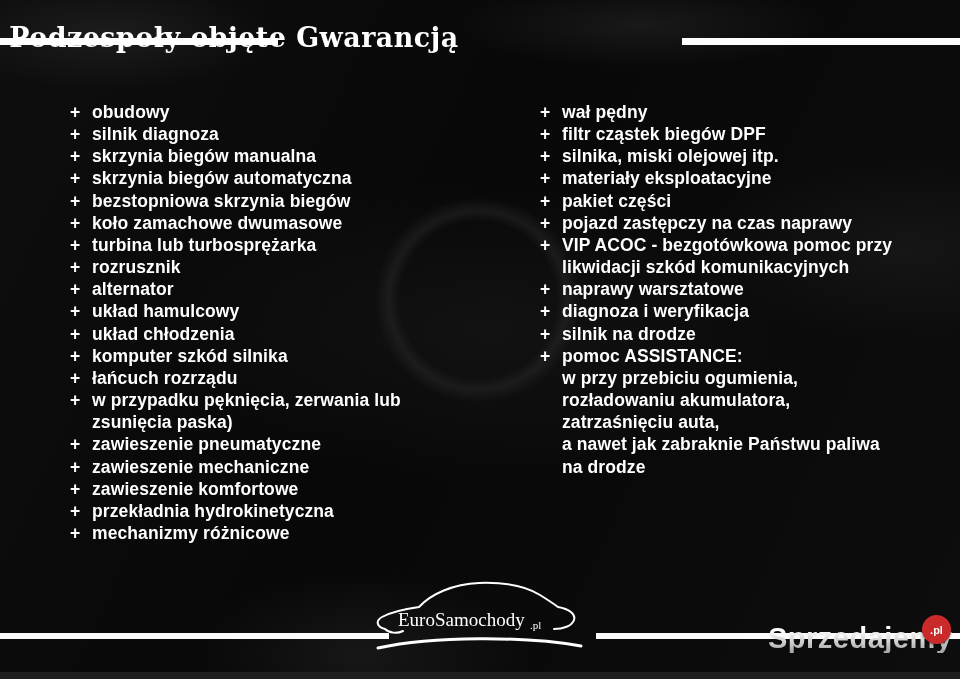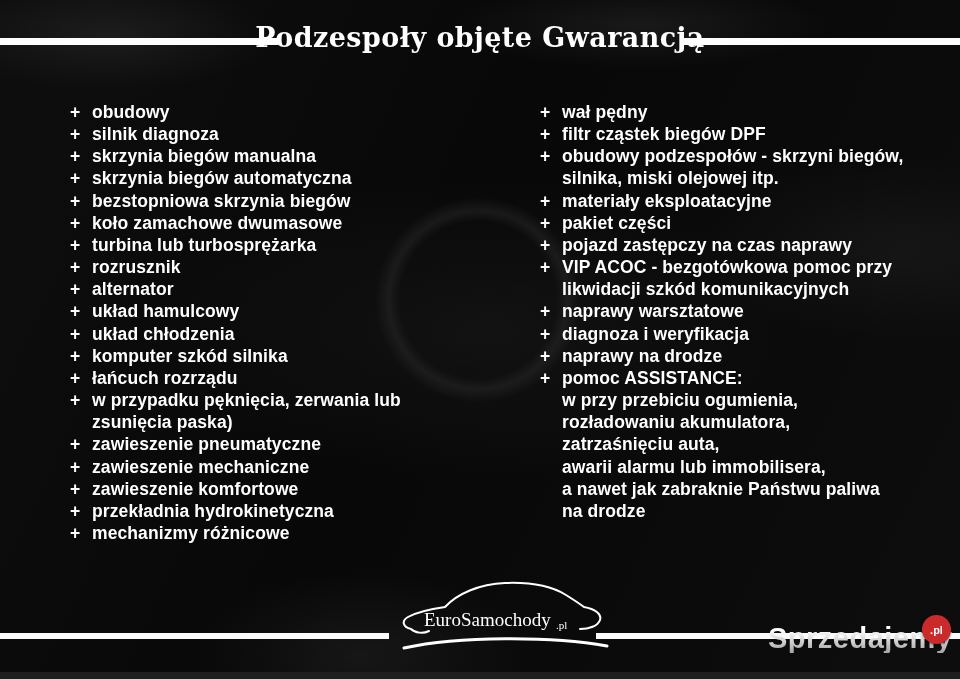--- a/index.html
+++ b/index.html
@@ -16,41 +16,41 @@
       radial-gradient(ellipse 230px 80px at 110px 35px, rgba(42,42,42,.55), rgba(0,0,0,0) 70%),
       radial-gradient(ellipse 260px 60px at 640px 25px, rgba(52,52,52,.38), rgba(0,0,0,0) 72%),
       radial-gradient(ellipse 300px 130px at 905px 250px, rgba(46,46,46,.30), rgba(0,0,0,0) 70%),
       radial-gradient(ellipse 240px 120px at 360px 655px, rgba(55,55,55,.30), rgba(0,0,0,0) 70%),
       radial-gradient(ellipse 420px 200px at 480px 330px, rgba(28,28,28,.5), rgba(0,0,0,0) 75%),
       linear-gradient(115deg,#0e0e0e 0%,#080808 45%,#0d0d0d 100%);
   }
   .title-rule{position:absolute;top:38px;height:7px;background:#fdfdfd;z-index:2;}
   .rule-left{left:0;width:278px;}
   .rule-right{left:682px;width:278px;}
-  .title-wrap{position:absolute;top:21px;left:0;width:960px;text-align:center;z-index:2;}
+  .title-wrap{position:absolute;top:21px;left:0;width:960px;z-index:2;}
   .title{
     display:inline-block;font-family:"DejaVu Serif",serif;font-weight:bold;
     font-size:28px;color:#ffffff;letter-spacing:.5px;transform:scaleX(.96);
     white-space:nowrap;
   }
   .col{position:absolute;top:101px;z-index:2;color:#ffffff;font-weight:bold;
        font-size:17.5px;line-height:22.15px;letter-spacing:.1px;}
   .col-left{left:70px;width:445px;}
   .col-right{left:540px;width:420px;}
   .item{display:flex;align-items:flex-start;}
   .plus{flex:0 0 22px;width:22px;}
   .txt{flex:1;}
   .line{display:block;white-space:nowrap;}
   
   .bottom-line{position:absolute;top:633px;height:6px;background:#fbfbfb;z-index:1;}
   .bl-left{left:0;width:389px;}
   .bl-right{left:596px;width:364px;}
   .bottom-strip{position:absolute;left:0;bottom:0;width:960px;height:7px;background:#1f1f1f;z-index:1;}
   
-  .logo{position:absolute;left:399px;top:576px;z-index:2;}
+  .logo{position:absolute;left:373px;top:576px;z-index:2;}
   
   .wm{position:absolute;left:768px;top:624px;z-index:3;}
   .wm-name{
     font-size:29px;font-weight:bold;letter-spacing:.5px;line-height:1;
     background:linear-gradient(#ffffff 20%,#a8a8a8 95%);
     -webkit-background-clip:text;background-clip:text;color:transparent;
     text-shadow:0 2px 4px rgba(0,0,0,0.001);
     display:inline-block;white-space:nowrap;
   }
   .wm-badge{
@@ -198,21 +198,20 @@
     </div>
     <div class="item">
       <span class="plus">+</span>
       <span class="txt">
         <span class="line">filtr cząstek biegów DPF</span>
       </span>
     </div>
     <div class="item">
       <span class="plus">+</span>
       <span class="txt">
-        <span class="line">obudowy podzespołów - skrzyni biegów,</span>
         <span class="line">silnika, miski olejowej itp.</span>
       </span>
     </div>
     <div class="item">
       <span class="plus">+</span>
       <span class="txt">
         <span class="line">materiały eksploatacyjne</span>
       </span>
     </div>
     <div class="item">
@@ -242,31 +241,30 @@
     </div>
     <div class="item">
       <span class="plus">+</span>
       <span class="txt">
         <span class="line">diagnoza i weryfikacja</span>
       </span>
     </div>
     <div class="item">
       <span class="plus">+</span>
       <span class="txt">
-        <span class="line">naprawy na drodze</span>
+        <span class="line">silnik na drodze</span>
       </span>
     </div>
     <div class="item">
       <span class="plus">+</span>
       <span class="txt">
         <span class="line">pomoc ASSISTANCE:</span>
         <span class="line">w przy przebiciu ogumienia,</span>
         <span class="line">rozładowaniu akumulatora,</span>
         <span class="line">zatrzaśnięciu auta,</span>
-        <span class="line">awarii alarmu lub immobilisera,</span>
         <span class="line">a nawet jak zabraknie Państwu paliwa</span>
         <span class="line">na drodze</span>
       </span>
     </div>
   </div>
 
 <div class="bottom-line bl-left"></div>
 <div class="bottom-line bl-right"></div>
 <div class="bottom-strip"></div>
 

